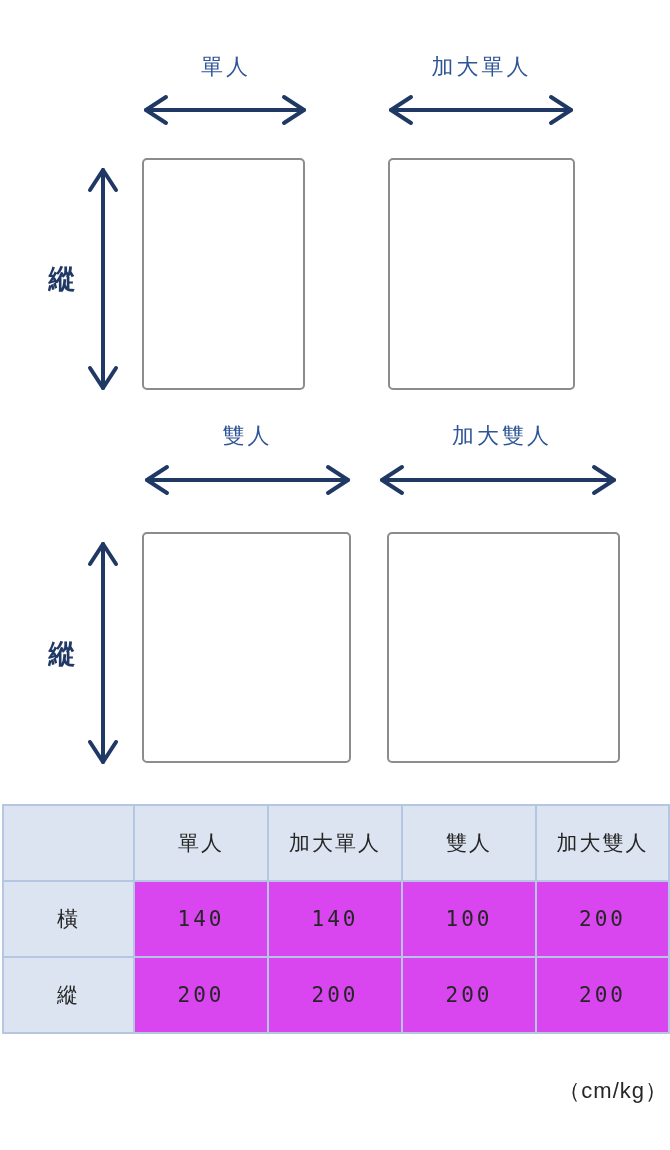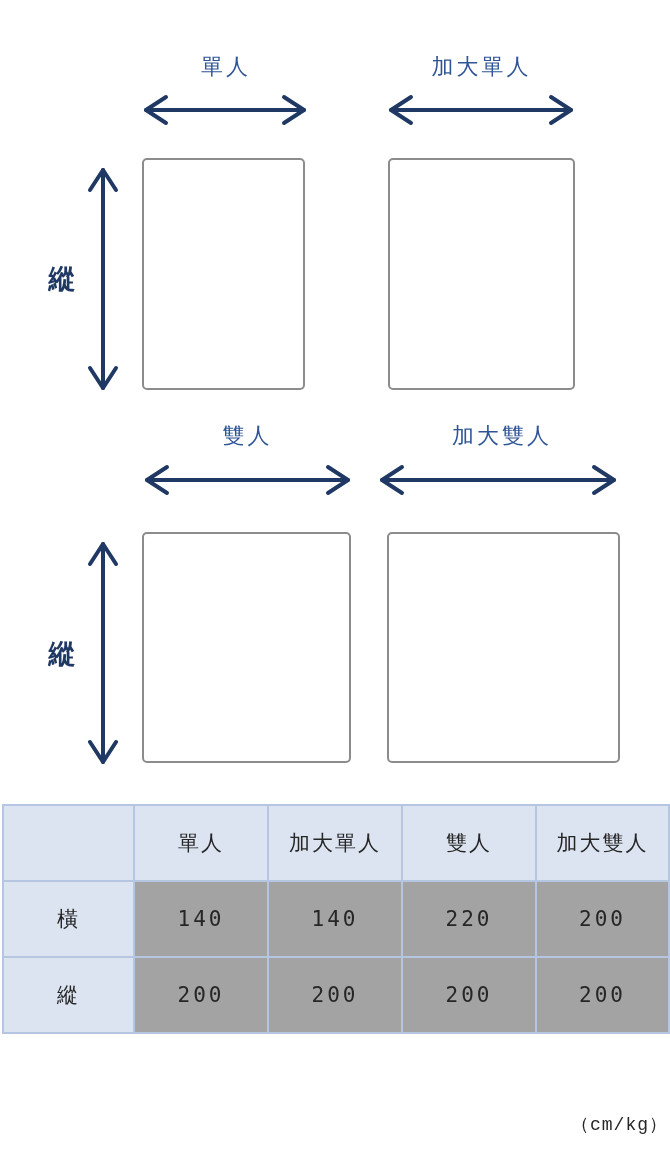--- a/index.html
+++ b/index.html
@@ -53,36 +53,36 @@
     width: 666px;
     border-collapse: collapse;
     table-layout: fixed;
   }
   table.size-table td {
     border: 2px solid #B4C6E2;
     height: 76px;
     text-align: center;
     vertical-align: middle;
     font-size: 21px;
-    background: #a3a3a3;
+    background: #d946ef;
   }
   table.size-table td.head {
     background: #DCE4F1;
     letter-spacing: 2px;
   }
   table.size-table td.num {
     font-family: "DejaVu Sans Mono", monospace;
     letter-spacing: 3px;
     font-size: 21px;
   }
   .footnote {
     position: absolute;
-    top: 1112px; right: 2px;
-    font-family: Liberation Mono, monospace;
-    font-size: 18px;
+    top: 1076px; right: 2px;
+    font-family: Liberation Sans, sans-serif;
+    font-size: 22px;
     color: #262626;
     letter-spacing: 1px;
   }
 </style>
 </head>
 <body>
 
 <div class="abs size-label" style="left:140px; top:52px; width:172px;">單人</div>
 
 <div class="abs size-label" style="left:385px; top:52px; width:193px;">加大單人</div>
@@ -152,21 +152,21 @@
       <td class="head"></td>
       <td class="head">單人</td>
       <td class="head">加大單人</td>
       <td class="head">雙人</td>
       <td class="head">加大雙人</td>
     </tr>
     <tr>
       <td class="head">橫</td>
       <td class="num">140</td>
       <td class="num">140</td>
-      <td class="num">220</td>
+      <td class="num">100</td>
       <td class="num">200</td>
     </tr>
     <tr>
       <td class="head">縱</td>
       <td class="num">200</td>
       <td class="num">200</td>
       <td class="num">200</td>
       <td class="num">200</td>
     </tr>
   </tbody>

